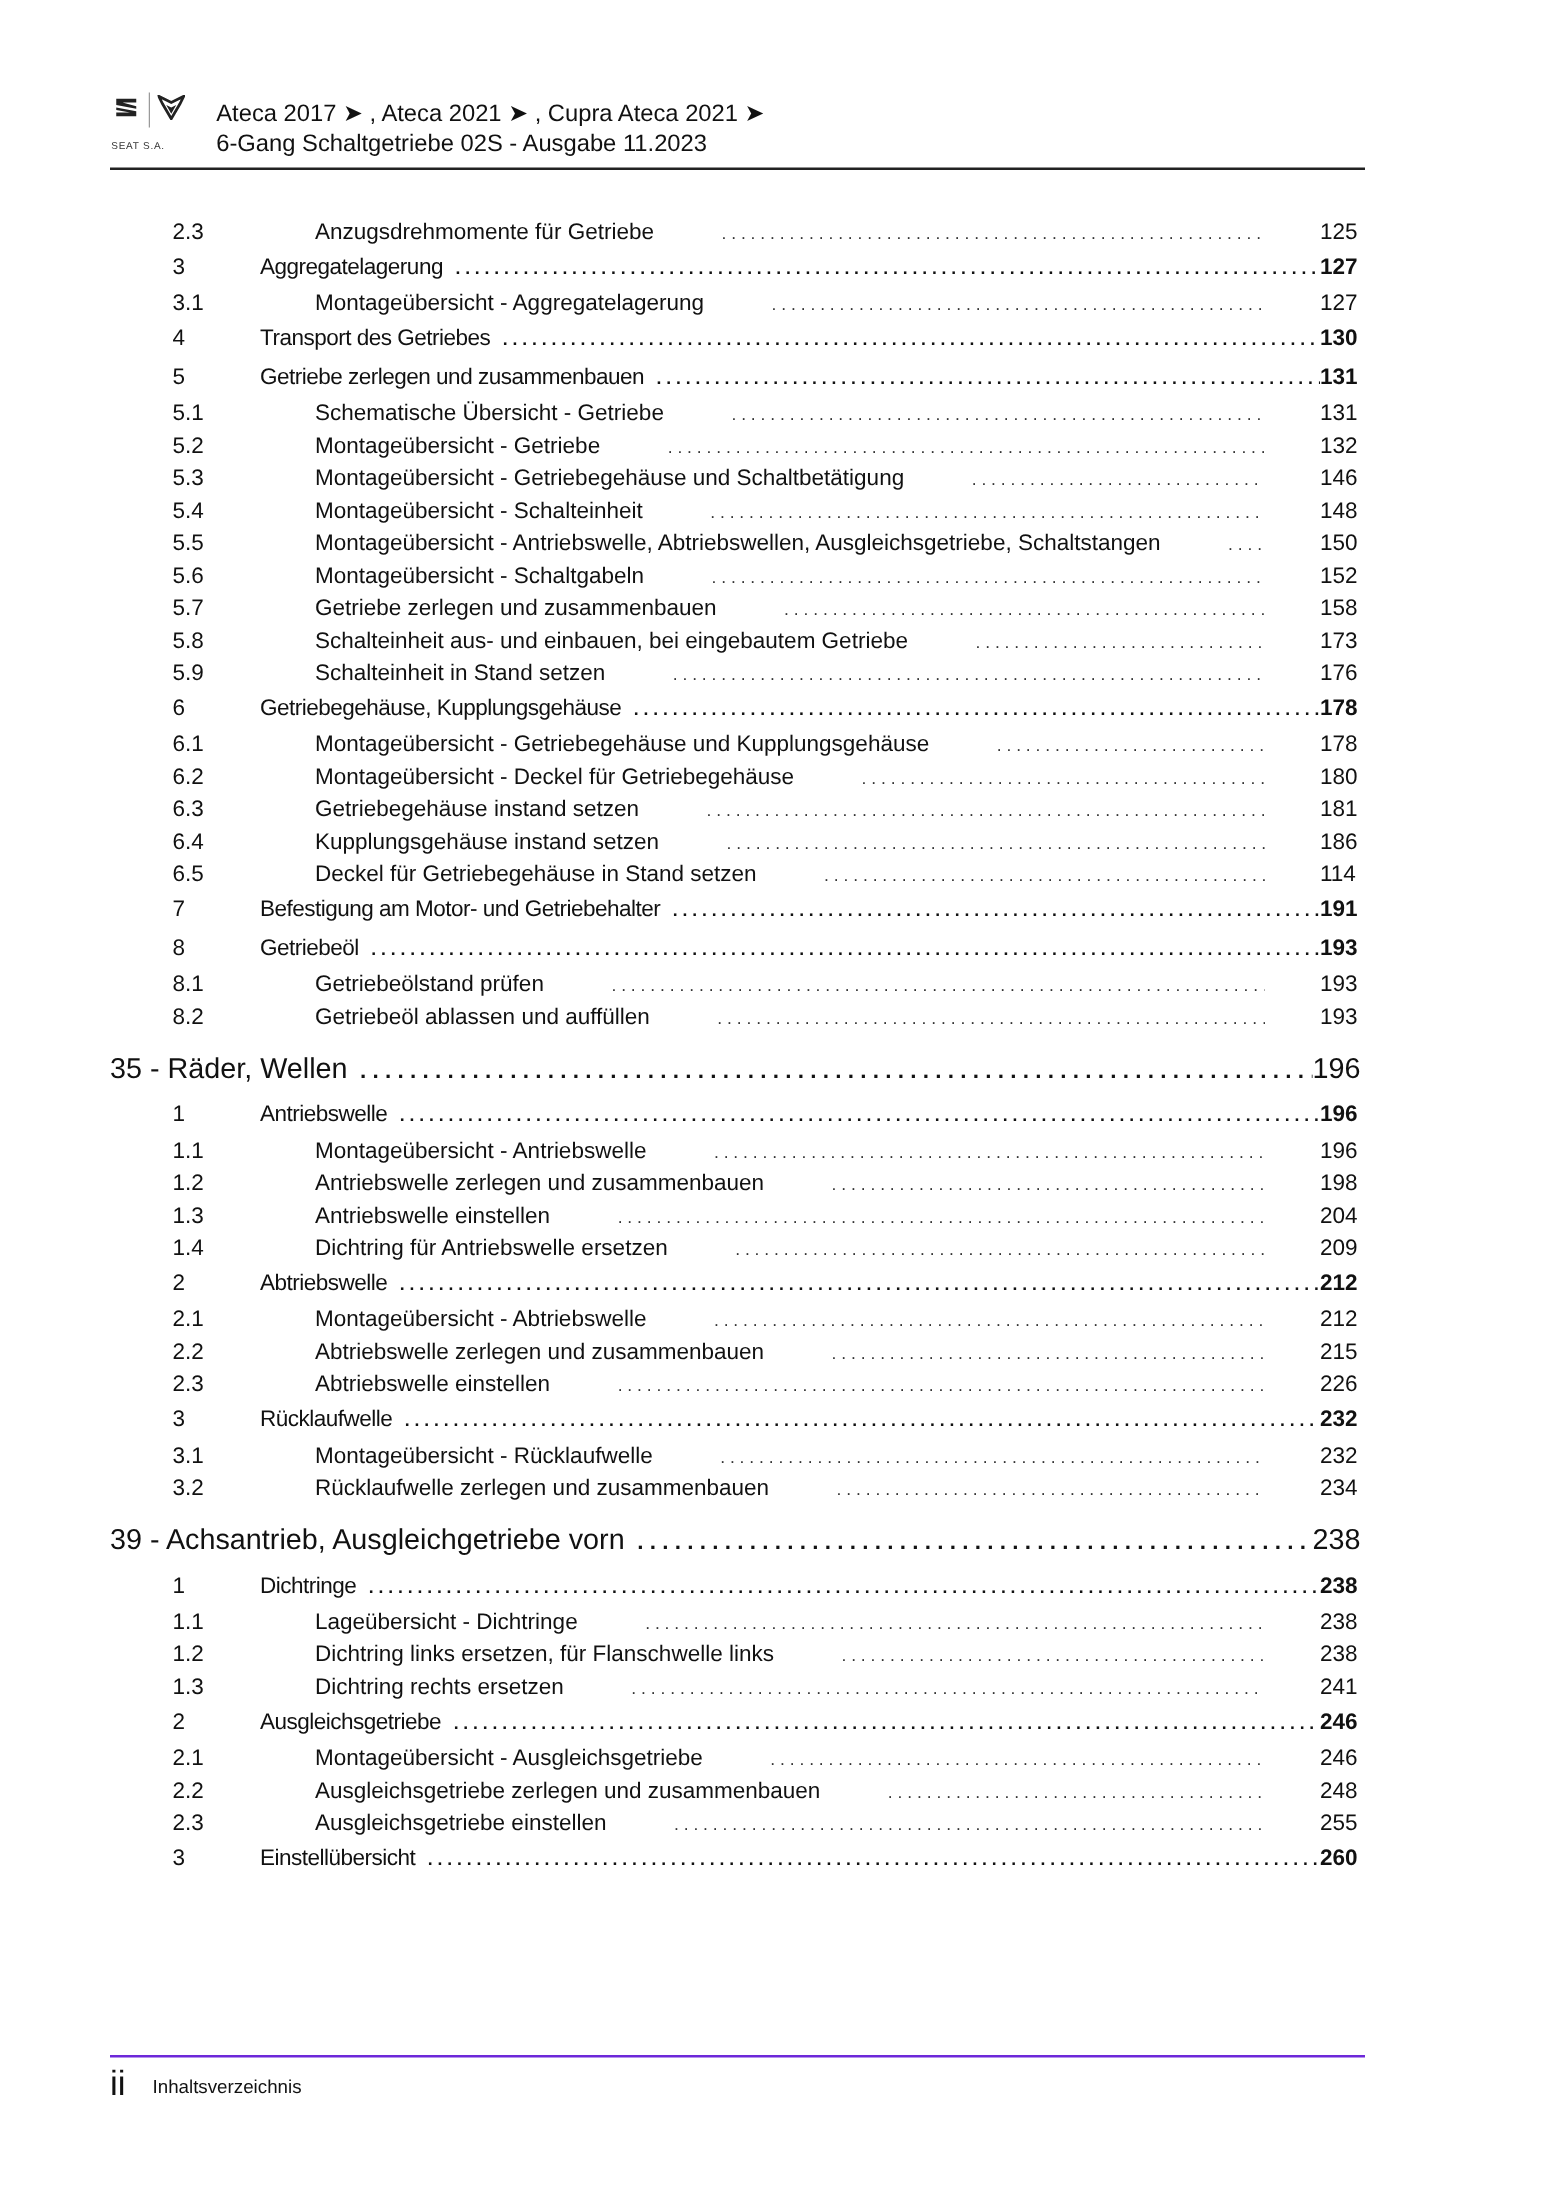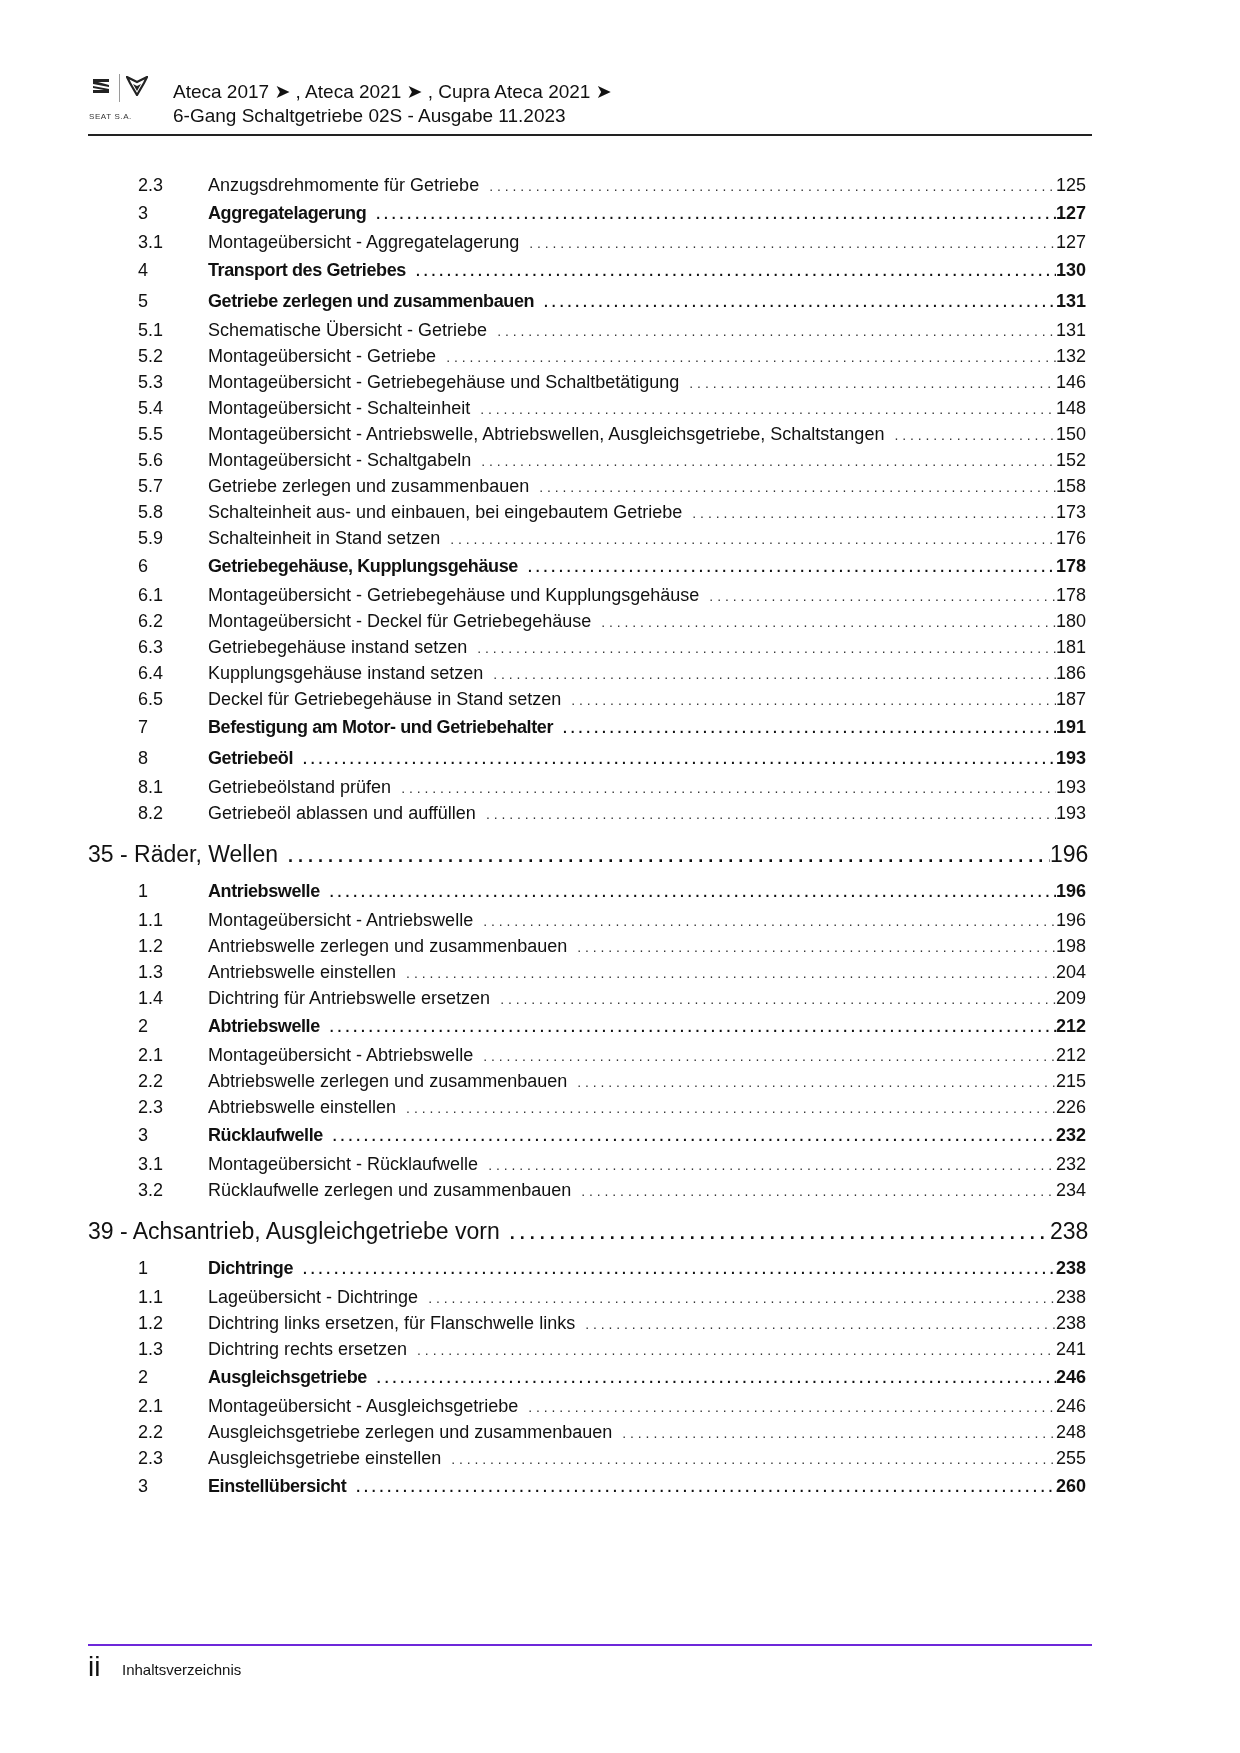--- a/index.html
+++ b/index.html
@@ -79,38 +79,38 @@
     }
     .row {
       position: relative;
       display: flex;
       align-items: baseline;
       white-space: nowrap;
       font-size: 18px;
       height: 26px;
       line-height: 26px;
     }
-    .row.sub { height: 26px; }
+    .row.sub { height: 26px; gap: 44px; }
     .row.section { height: 31px; line-height: 31px; }
     .row.chapter {
       font-size: 23px;
       height: 44px;
       line-height: 44px;
       margin-top: 6px;
     }
     .row .num {
       width: 70px;
       padding-left: 50px;
       flex: 0 0 auto;
     }
     .row .title {
       flex: 0 0 auto;
       padding-right: 10px;
     }
-    .row.section .title { font-weight: bold; letter-spacing: -0.4px; }
+    .row.section .title { font-weight: normal; letter-spacing: -0.4px; }
     .row .dots {
       flex: 1 1 auto;
       overflow: hidden;
       color: #333;
       letter-spacing: 5.2px;
       font-size: 14px;
       padding-right: 12px;
     }
     .row.section .dots { font-weight: bold; color: #111; }
     .row.chapter .dots { font-size: 18px; letter-spacing: 6.4px; font-weight: bold; color: #111; }
@@ -280,21 +280,21 @@
     <div class="row sub">
       <span class="num">6.4</span>
       <span class="title">Kupplungsgehäuse instand setzen</span>
       <span class="dots"></span>
       <span class="page">186</span>
     </div>
     <div class="row sub">
       <span class="num">6.5</span>
       <span class="title">Deckel für Getriebegehäuse in Stand setzen</span>
       <span class="dots"></span>
-      <span class="page">187</span>
+      <span class="page">114</span>
     </div>
     <div class="row section">
       <span class="num">7</span>
       <span class="title">Befestigung am Motor- und Getriebehalter</span>
       <span class="dots"></span>
       <span class="page">191</span>
     </div>
     <div class="row section">
       <span class="num">8</span>
       <span class="title">Getriebeöl</span>

